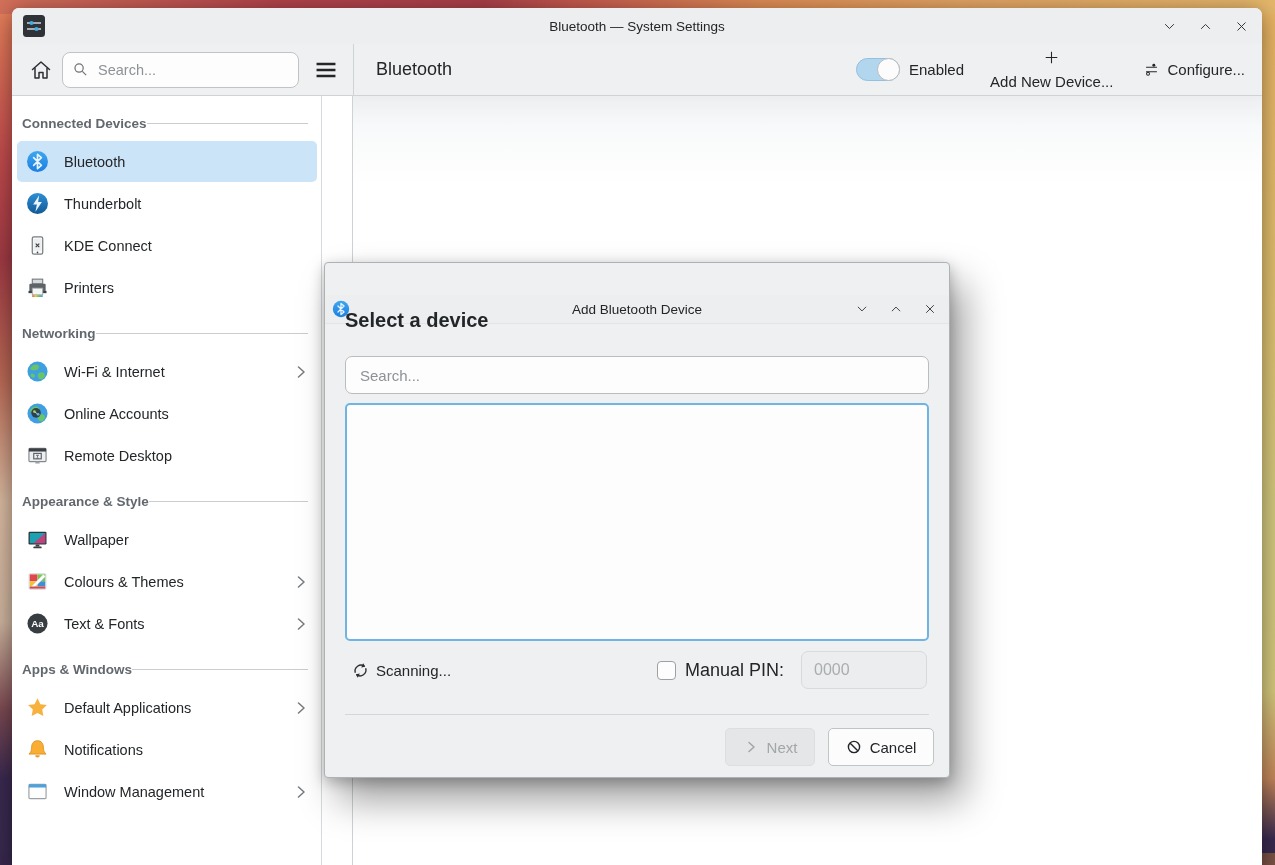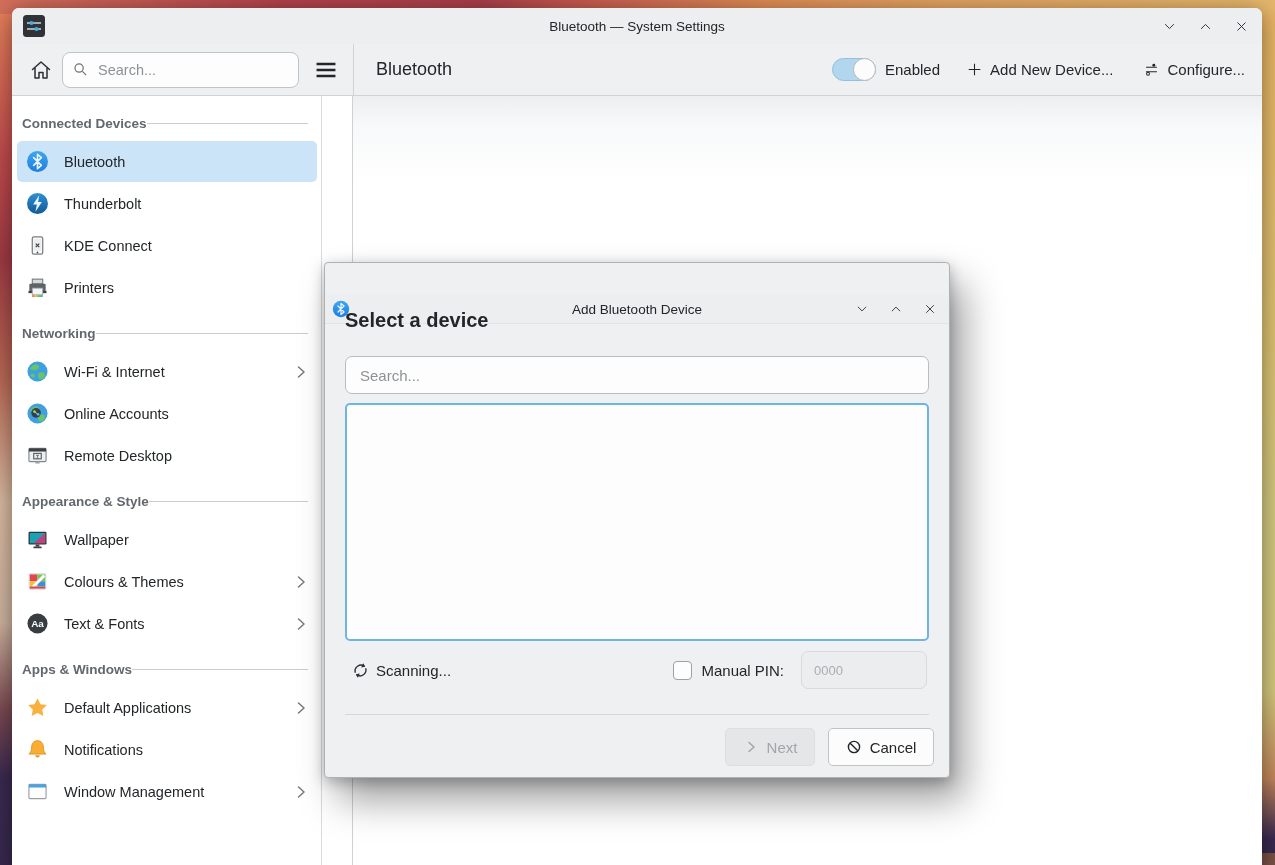--- a/index.html
+++ b/index.html
@@ -42,21 +42,21 @@
   .search-box input::placeholder{color:#8d9296;}
   .burger{margin-left:14px;width:26px;height:26px;}
   .tb-sep{margin-left:14px;width:1px;height:51px;background:#d0d3d5;}
   .page-title{margin-left:22px;font-size:18px;color:#232629;}
   .tb-spacer{flex:1;}
   .toggle{width:44px;height:23px;border-radius:12px;background:#b3d6ef;border:1px solid #93bfe0;position:relative;box-sizing:border-box;}
   .toggle .knob{position:absolute;right:-1px;top:-1px;width:23px;height:23px;border-radius:50%;background:#fcfcfc;border:1px solid #b6babd;box-sizing:border-box;}
   .toggle-label{margin-left:9px;font-size:15px;color:#232629;}
   .tb-action{display:flex;align-items:center;gap:7px;font-size:15px;color:#232629;}
   .tb-action svg{width:17px;height:17px;}
-  .gap26{margin-left:26px;} .gap30{margin-left:30px;} .pad-r{margin-right:17px;}
+  .gap26{margin-left:26px;flex-direction:column;} .gap30{margin-left:30px;} .pad-r{margin-right:17px;}
 
   
   .body-area{flex:1;display:flex;position:relative;background:#fff;min-height:0;}
   .sidebar{width:310px;flex:0 0 310px;background:#fff;border-right:1px solid #d8dbdd;overflow:hidden;padding-top:2px;box-sizing:border-box;}
   .sb-gutter{width:30px;flex:0 0 30px;background:#fff;}
   .content{flex:1;border-left:1px solid #cfd2d4;background:linear-gradient(180deg,#eceeef 0px,#f8f9fa 30px,#ffffff 90px);}
 
   .sb-header{height:16px;margin:17px 13px 10px 10px;display:flex;align-items:center;gap:0;color:#63686e;font-weight:bold;font-size:13.5px;white-space:nowrap;}
   .sb-header .rule{flex:1;height:1px;background:#c9cdd0;}
   .sb-item{height:41px;margin:1px 4px 1px 5px;border-radius:5px;display:flex;align-items:center;padding:0 8px 0 9px;box-sizing:border-box;font-size:14.5px;color:#232629;cursor:default;}
@@ -80,22 +80,22 @@
   .dlg-controls .win-btn svg{width:14px;height:14px;}
   .dlg-heading{position:absolute;left:20px;top:46px;font-size:20px;font-weight:bold;color:#232629;}
   .dlg-search{position:absolute;left:20px;right:20px;top:93px;height:38px;background:#fdfdfd;border:1px solid #b9bdc0;border-radius:7px;box-sizing:border-box;display:flex;align-items:center;padding:0 12px;}
   .dlg-search input{width:100%;border:none;outline:none;background:transparent;font-size:15px;color:#232629;font-family:inherit;}
   .dlg-search input::placeholder{color:#8d9296;}
   .dlg-list{position:absolute;left:20px;right:20px;top:140px;height:238px;background:#fdfdfd;border:2px solid #6eb5e2;border-radius:5px;box-sizing:border-box;}
   .dlg-status{position:absolute;left:20px;right:22px;top:388px;height:38px;display:flex;align-items:center;}
   .spinner{width:19px;height:19px;margin-left:6px;}
   .scan-label{margin-left:6px;font-size:15px;color:#232629;}
   .checkbox{margin-left:auto;width:19px;height:19px;border:1px solid #9ca1a5;border-radius:4px;background:#fdfdfd;box-sizing:border-box;}
-  .pin-label{margin-left:9px;font-size:15px;color:#232629;}
-  .pin-input{margin-left:17px;width:126px;height:38px;border:1px solid #d8dadb;border-radius:7px;background:#ebedee;box-sizing:border-box;padding:0 12px;font-size:13px;color:#aaadb0;font-family:inherit;outline:none;}
+  .pin-label{margin-left:9px;font-size:18px;color:#232629;}
+  .pin-input{margin-left:17px;width:126px;height:38px;border:1px solid #d8dadb;border-radius:7px;background:#ebedee;box-sizing:border-box;padding:0 12px;font-size:16px;color:#aaadb0;font-family:inherit;outline:none;}
   .pin-input::placeholder{color:#aaadb0;}
   .dlg-sep{position:absolute;left:20px;right:20px;top:451px;height:1px;background:#d4d7d9;}
   .dlg-buttons{position:absolute;right:15px;top:465px;display:flex;gap:13px;}
   .btn{height:38px;border-radius:5px;display:flex;align-items:center;justify-content:center;gap:8px;font-size:15px;box-sizing:border-box;font-family:inherit;}
   .btn svg{width:16px;height:16px;}
   .btn-next{width:90px;background:#e4e6e7;border:1px solid #dcdee0;color:#a2a6a9;}
   .btn-cancel{width:106px;background:#fcfcfc;border:1px solid #bfc4c7;color:#232629;}
 </style>
 </head>
 <body>

